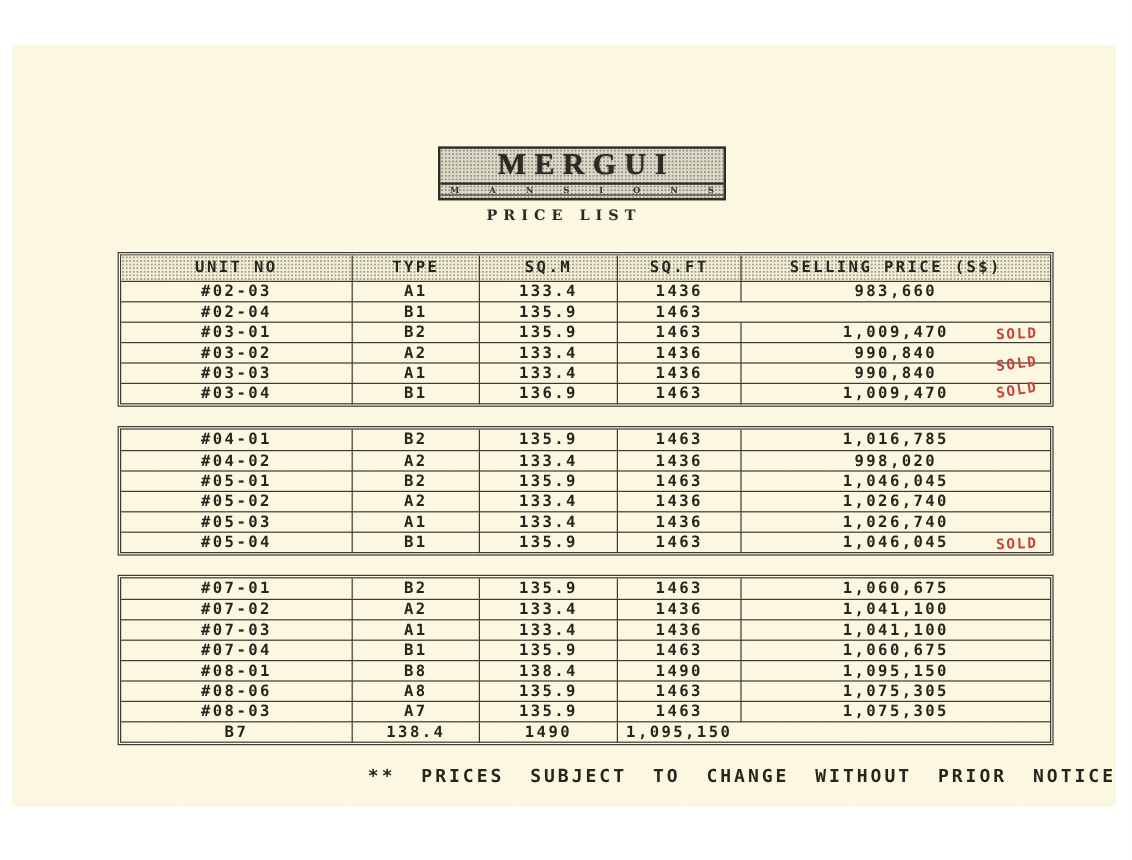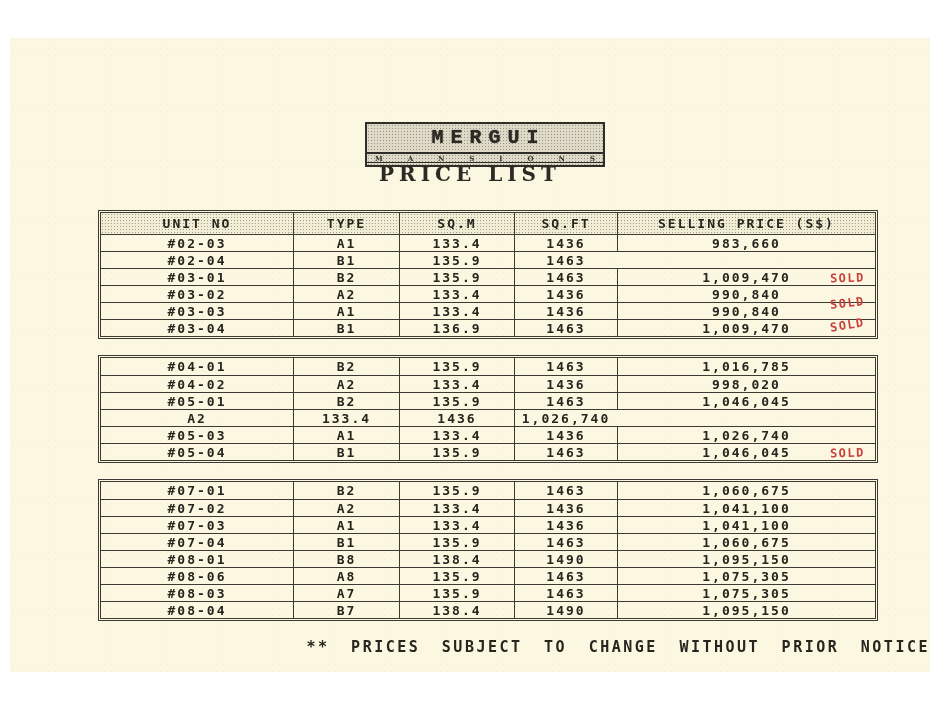--- a/index.html
+++ b/index.html
@@ -19,40 +19,40 @@
   .logo {
     position:absolute; left:355px; top:84px; width:240px; height:45px;
     border:2px solid #2f2d28;
     background-color:#dedac7;
     background-image: radial-gradient(circle, rgba(60,58,50,0.45) 0.55px, transparent 0.65px);
     background-size: 3px 3px;
     display:flex; flex-direction:column;
   }
   .logo-name {
     flex:1; display:flex; align-items:center; justify-content:center;
-    font-family:Liberation Mono, monospace;
-    font-weight:bold; font-size:20px; line-height:26px;
+    font-family:Liberation Serif, serif;
+    font-weight:bold; font-size:25px; line-height:26px;
     letter-spacing:7px; padding-left:7px;
     color:#2c2a24; text-shadow:0 0 1px #2c2a24;
   }
   .logo-band {
     height:11px; border-top:2px solid #2f2d28; border-bottom:1px solid #2f2d28;
     margin-bottom:2px;
     display:flex; justify-content:space-between; align-items:center;
     padding:0 8px;
     font-size:7px; font-weight:bold; color:#33312a;
     font-family:"DejaVu Serif","Liberation Serif",serif;
   }
 
   
   .page-title {
-    position:absolute; left:0; top:124px; width:100%;
+    position:absolute; left:0; top:134px; width:100%;
     text-align:center;
     font-family:"DejaVu Serif","Liberation Serif",serif;
-    font-weight:bold; font-size:20px; letter-spacing:5px;
+    font-weight:bold; font-size:12px; letter-spacing:5px;
     color:#2c2a24;
   }
 
   
   .price-table { position:absolute; left:88px; top:172px; width:780px; }
   .block { border:3px double #3c3a33; margin-bottom:16px; }
   .t-row {
     display:grid;
     grid-template-columns:192px 106px 115px 103px 1fr;
     height:17px;
@@ -270,20 +270,23 @@
             </div>
             <div class="t-cell">
               <span>1463</span>
             </div>
             <div class="t-cell">
               <span>1,046,045</span>
             </div>
           </div>
           <div class="t-row">
             <div class="t-cell">
+              <span>#05-02</span>
+            </div>
+            <div class="t-cell">
               <span>A2</span>
             </div>
             <div class="t-cell">
               <span>133.4</span>
             </div>
             <div class="t-cell">
               <span>1436</span>
             </div>
             <div class="t-cell">
               <span>1,026,740</span>
@@ -440,23 +443,20 @@
             </div>
             <div class="t-cell">
               <span>1463</span>
             </div>
             <div class="t-cell">
               <span>1,075,305</span>
             </div>
           </div>
           <div class="t-row">
             <div class="t-cell">
-              <span>#08-04</span>
-            </div>
-            <div class="t-cell">
               <span>B7</span>
             </div>
             <div class="t-cell">
               <span>138.4</span>
             </div>
             <div class="t-cell">
               <span>1490</span>
             </div>
             <div class="t-cell">
               <span>1,095,150</span>

